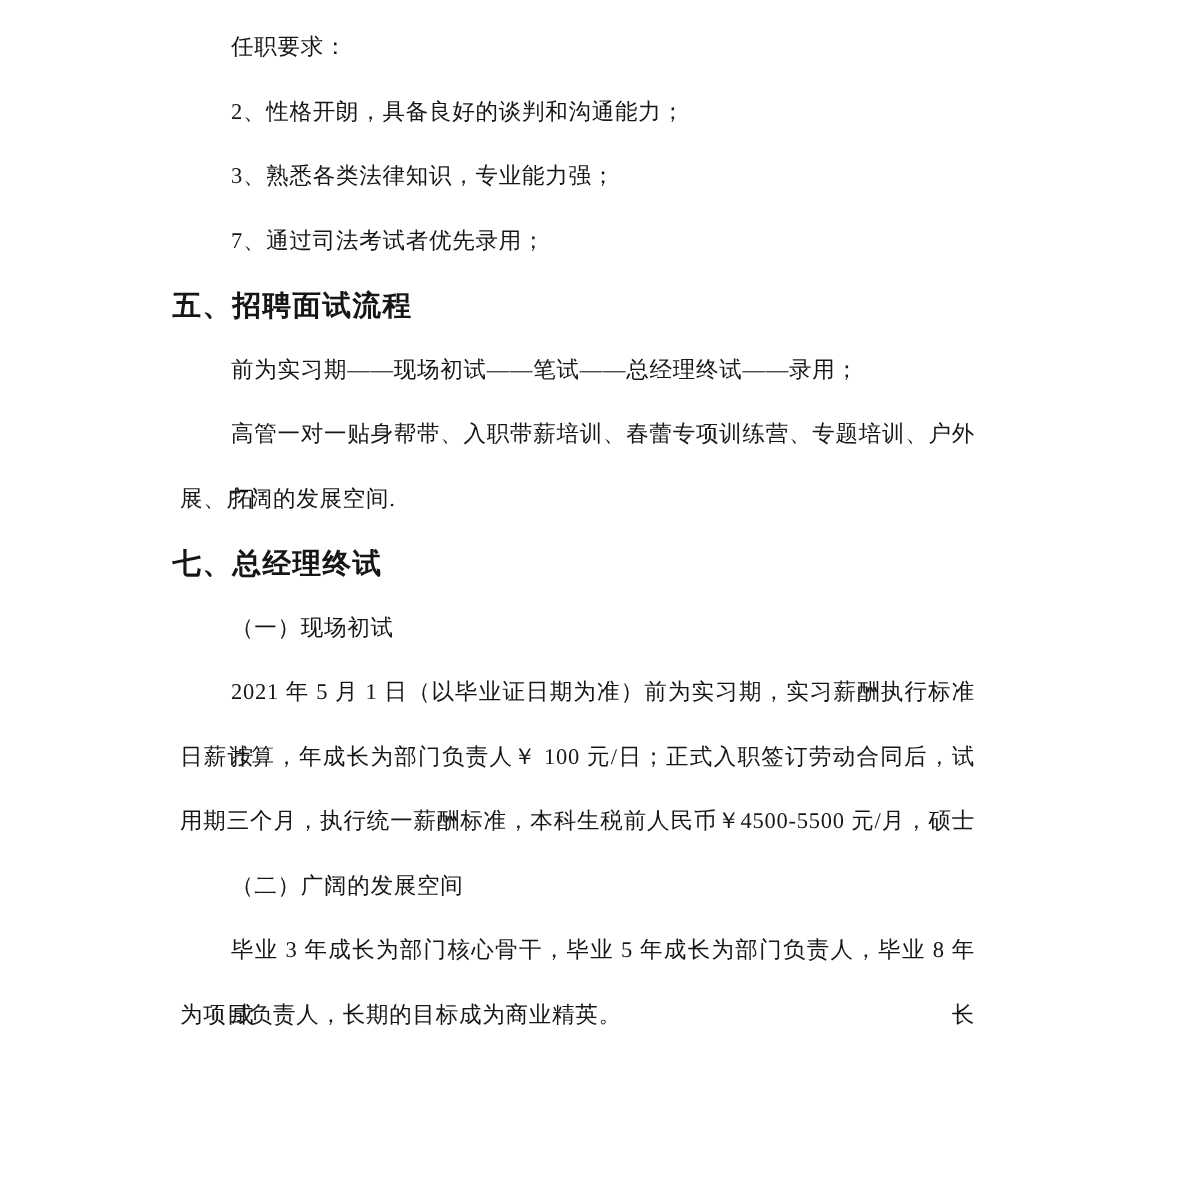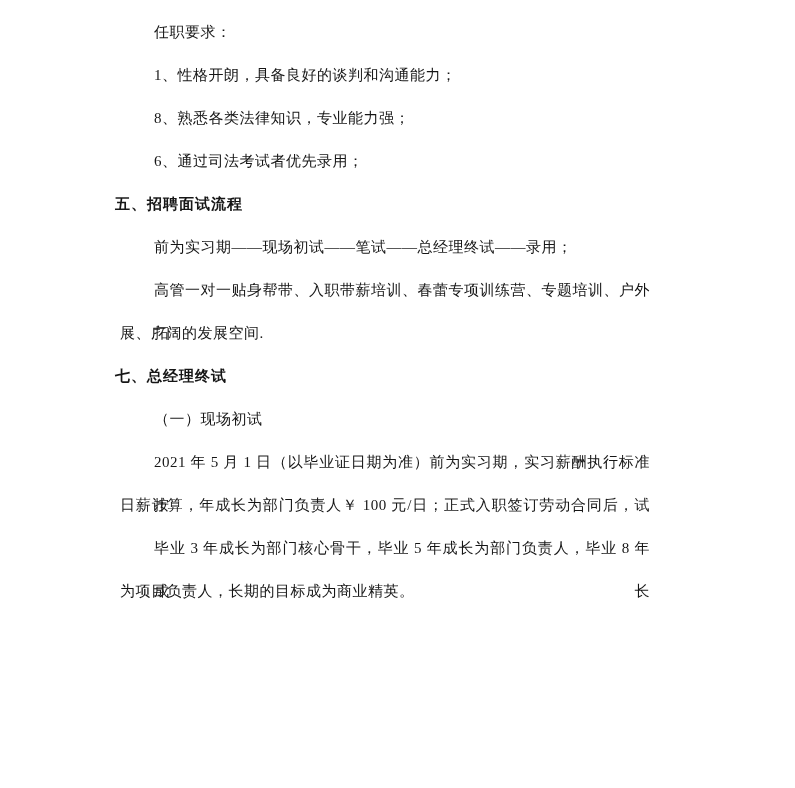--- a/index.html
+++ b/index.html
@@ -32,39 +32,41 @@
   .line.indent {
     padding-left: 34px;
   }
   .line.justify {
     white-space: normal;
     text-align: justify;
     text-align-last: justify;
   }
   .line.heading {
     font-weight: bold;
-    font-size: 15px;
+    font-size: 19px;
     margin-left: -5px;
     letter-spacing: 1px;
     padding-left: 0;
   }
 </style>
 </head>
 <body>
 
 <div class="page">
   <div class="doc-body">
       <div class="line body indent">任职要求：</div>
-      <div class="line body indent">1、性格开朗，具备良好的谈判和沟通能力；</div>
-      <div class="line body indent">8、熟悉各类法律知识，专业能力强；</div>
-      <div class="line body indent">6、通过司法考试者优先录用；</div>
+      <div class="line body indent">2、性格开朗，具备良好的谈判和沟通能力；</div>
+      <div class="line body indent">3、熟悉各类法律知识，专业能力强；</div>
+      <div class="line body indent">7、通过司法考试者优先录用；</div>
       <div class="line heading">五、招聘面试流程</div>
       <div class="line body indent">前为实习期——现场初试——笔试——总经理终试——录用；</div>
       <div class="line body indent justify">高管一对一贴身帮带、入职带薪培训、春蕾专项训练营、专题培训、户外拓</div>
       <div class="line body">展、广阔的发展空间.</div>
       <div class="line heading">七、总经理终试</div>
       <div class="line body indent">（一）现场初试</div>
       <div class="line body indent justify">2021 年 5 月 1 日（以毕业证日期为准）前为实习期，实习薪酬执行标准按</div>
       <div class="line body justify">日薪计算，年成长为部门负责人￥ 100 元/日；正式入职签订劳动合同后，试</div>
+      <div class="line body justify">用期三个月，执行统一薪酬标准，本科生税前人民币￥4500-5500 元/月，硕士</div>
+      <div class="line body indent">（二）广阔的发展空间</div>
       <div class="line body indent justify">毕业 3 年成长为部门核心骨干，毕业 5 年成长为部门负责人，毕业 8 年成长</div>
       <div class="line body">为项目负责人，长期的目标成为商业精英。</div>
     </div>
 </div>
 
 </body></html>

